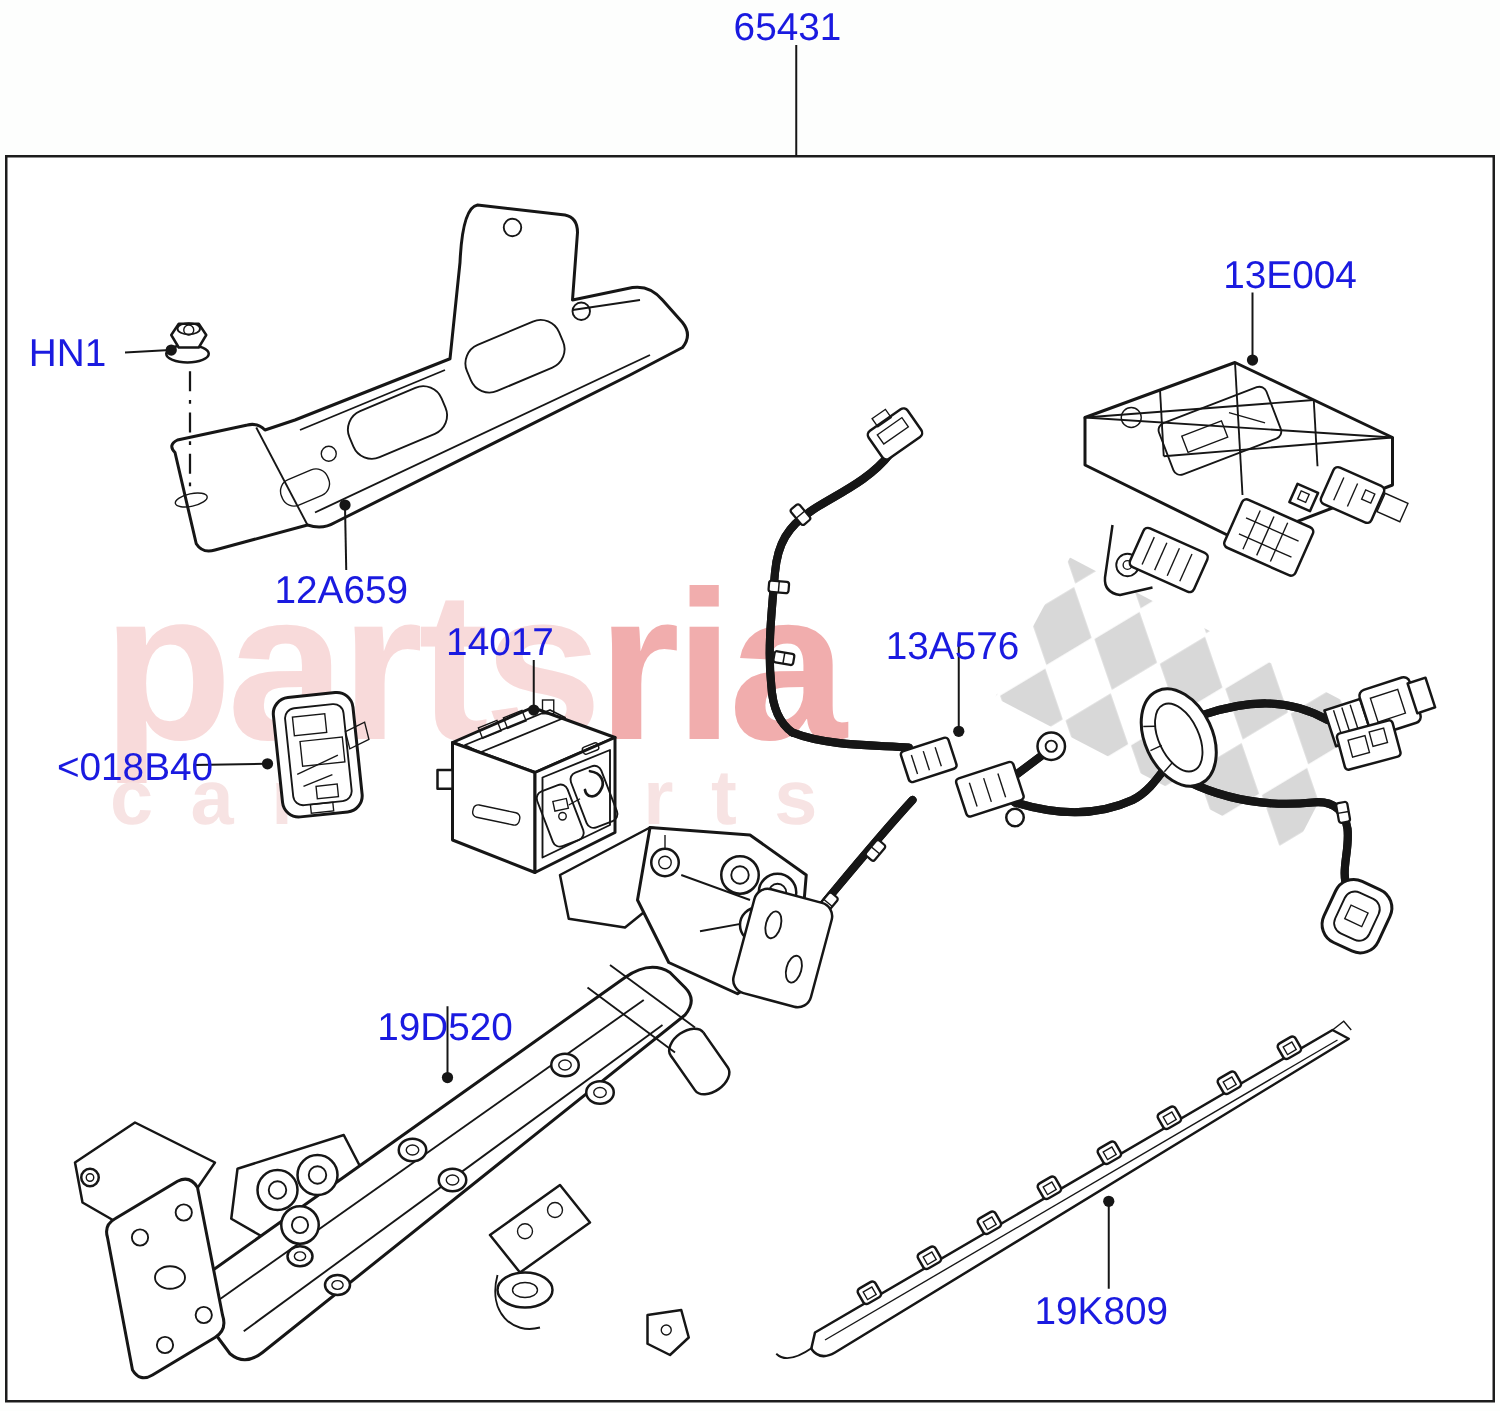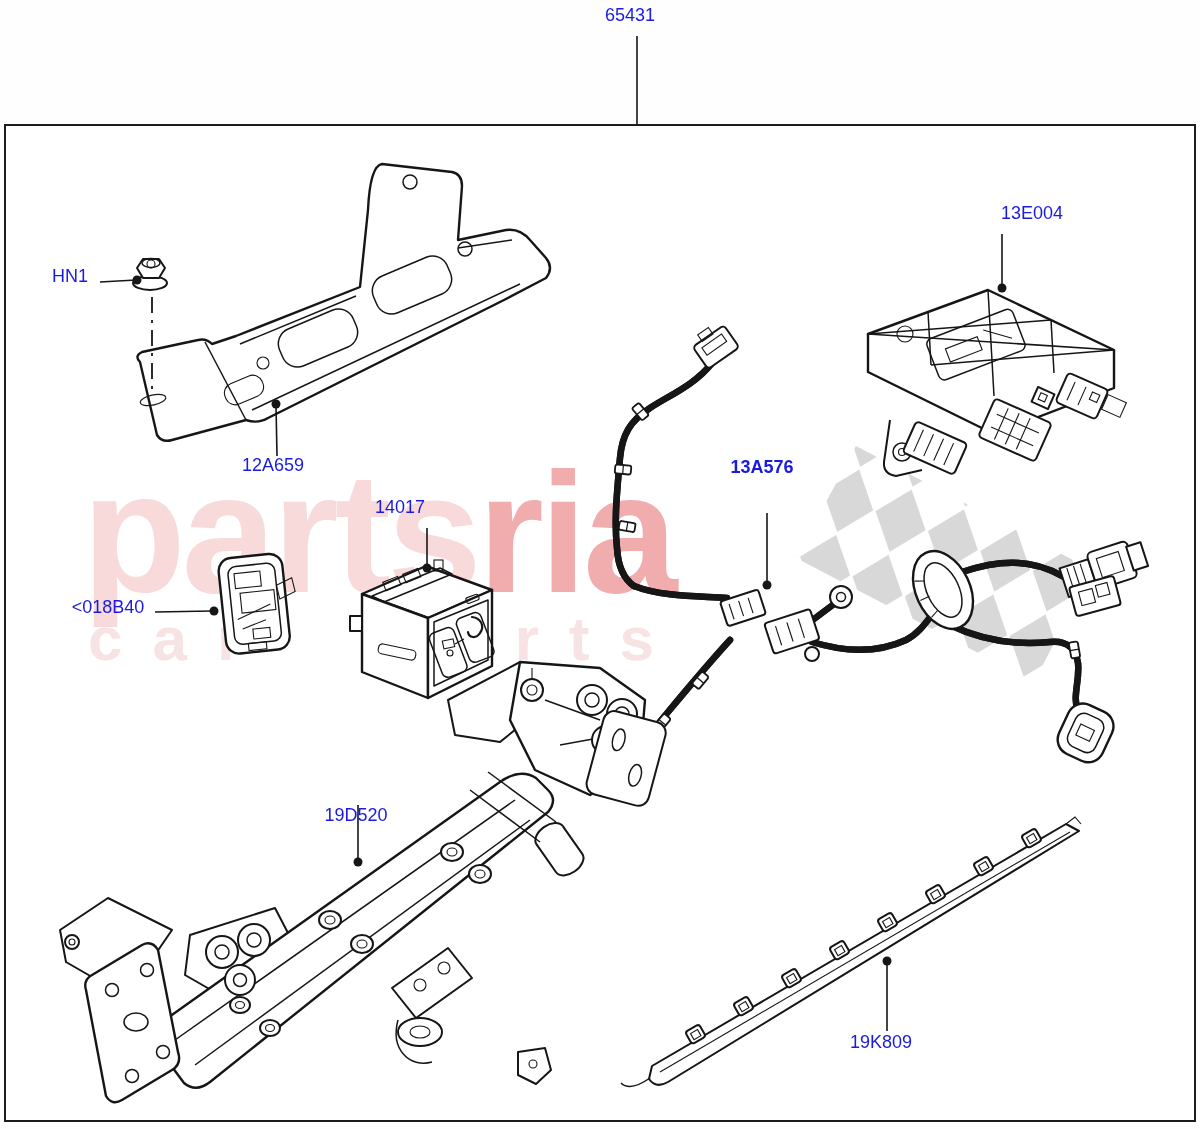--- a/index.html
+++ b/index.html
@@ -10,21 +10,21 @@
   
   .wm1{position:absolute;left:82px;top:448px;font-size:170px;font-weight:bold;
        letter-spacing:-4px;line-height:1;white-space:nowrap;z-index:2;}
   .wm1 .lt{color:var(--wm-pink,#f8dada);}
   .wm1 .dk{color:var(--wm-red,#f1adad);}
   .wm2{position:absolute;left:88px;top:608px;font-size:62px;font-weight:bold;
        color:var(--wm-pale,#f7e3e3);letter-spacing:30px;word-spacing:64px;
        line-height:1;white-space:nowrap;z-index:2;}
   svg.art{position:absolute;left:0;top:0;z-index:3;}
   .plabel{position:absolute;transform:translateX(-50%);color:var(--label-blue,#1a1ae0);
-          font-size:18px;line-height:1.05;white-space:nowrap;z-index:4;cursor:pointer;}
+          font-size:31px;line-height:1.05;white-space:nowrap;z-index:4;cursor:pointer;}
   
   .o{fill:#ffffff;stroke:#161616;stroke-width:2.4;stroke-linejoin:round;}
   .o2{fill:#ffffff;stroke:#161616;stroke-width:2;stroke-linejoin:round;}
   .d{fill:none;stroke:#161616;stroke-width:1.5;stroke-linejoin:round;}
   .t{fill:none;stroke:#161616;stroke-width:1.1;}
   .wire{fill:none;stroke:#161616;stroke-width:6.5;stroke-linecap:round;}
   .wirein{fill:none;stroke:#ffffff;stroke-width:3;stroke-linecap:round;}
   .leader{stroke:#161616;stroke-width:1.6;}
   .dot{fill:#161616;}
 </style>
@@ -395,21 +395,21 @@
       <line class="leader" x1="767" y1="513" x2="767" y2="584"></line>
         <circle class="dot" cx="767" cy="585" r="4.5"></circle>
       <line class="leader" x1="358" y1="805" x2="358" y2="860"></line>
         <circle class="dot" cx="358" cy="862" r="4.5"></circle>
       <line class="leader" x1="887" y1="1031" x2="887" y2="963"></line>
         <circle class="dot" cx="887" cy="961" r="4.5"></circle>
     </g>
   </svg>
 
   <div class="plabel" style="left:630px;top:6px;">65431</div>
-  <div class="plabel" style="left:70px;top:267px;">HN1</div>
+  <div class="plabel" style="left:54px;top:267px;">HN1</div>
   <div class="plabel" style="left:273px;top:456px;">12A659</div>
   <div class="plabel" style="left:1032px;top:204px;">13E004</div>
   <div class="plabel" style="left:400px;top:498px;">14017</div>
   <div class="plabel" style="left:108px;top:598px;">&lt;018B40</div>
-  <div class="plabel" style="left:762px;top:458px;font-weight:bold;">13A576</div>
+  <div class="plabel" style="left:762px;top:501px;">13A576</div>
   <div class="plabel" style="left:356px;top:806px;">19D520</div>
   <div class="plabel" style="left:881px;top:1033px;">19K809</div>
 </div>
 
 </body></html>

